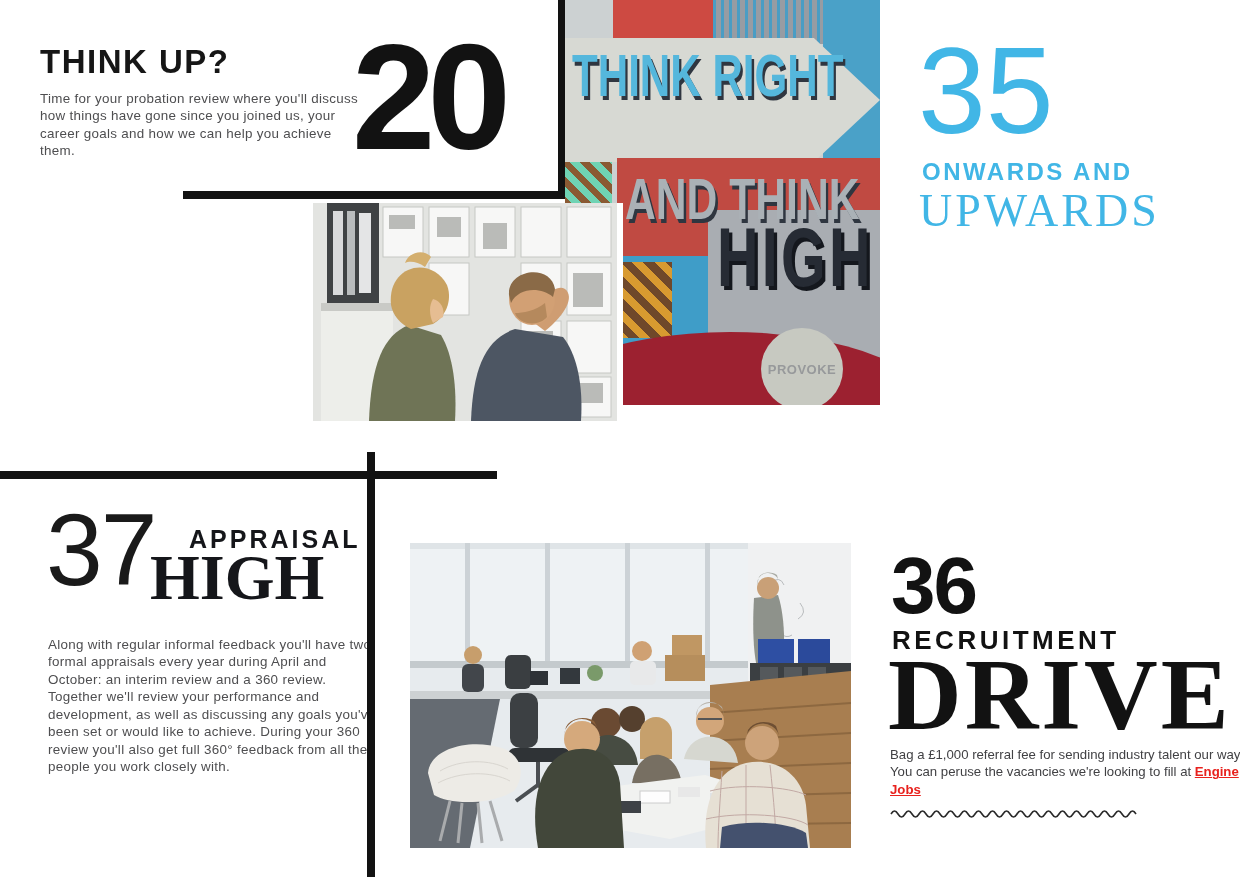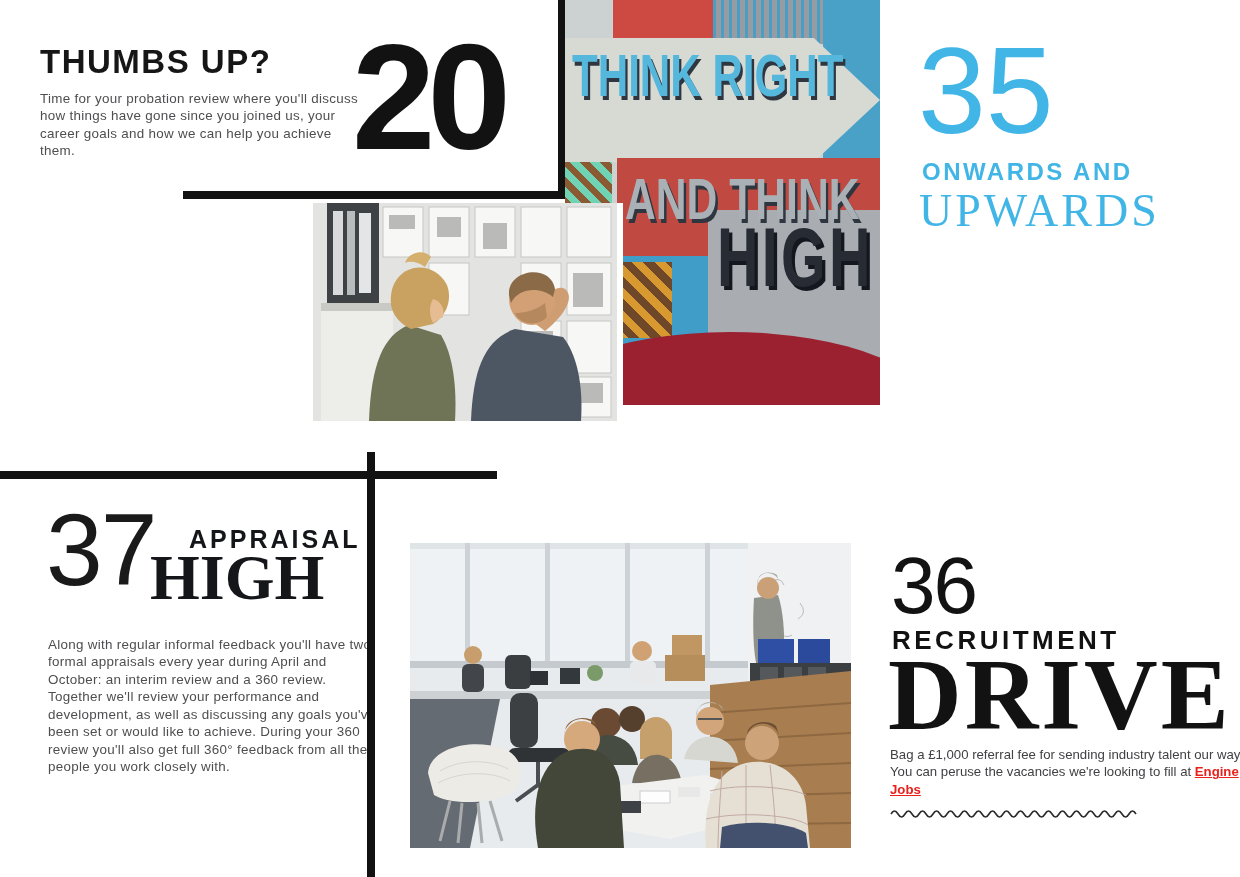--- a/index.html
+++ b/index.html
@@ -55,53 +55,56 @@
   #onwards-line2{left:919px;top:188px;font-family:"Liberation Serif",serif;font-size:46px;letter-spacing:3px;line-height:1;}
   #onwards-body{left:925px;top:246px;width:312px;}
 
   
   #num37{left:46px;top:499px;font-size:102px;font-weight:100;line-height:1;letter-spacing:-2px;color:#1a1a1a;}
   #appraisal-line1{left:155px;top:527px;font-size:25px;font-weight:800;letter-spacing:3px;color:#15161a;line-height:1;margin-left:34px;}
   #appraisal-line2{left:150px;top:546px;font-family:"Liberation Serif",serif;font-weight:700;font-size:64px;color:#15161a;line-height:1;}
   #appraisal-body{left:48px;top:636px;width:334px;}
 
   
-  #num36{left:891px;top:546px;font-size:80px;font-weight:400;line-height:1;letter-spacing:-2px;color:#121212;}
+  #num36{left:891px;top:546px;font-size:80px;font-weight:700;line-height:1;letter-spacing:-2px;color:#121212;}
   #recruit-line1{left:892px;top:627px;font-size:26px;font-weight:800;letter-spacing:3.5px;color:#121212;line-height:1;}
   #recruit-line2{left:888px;top:644px;font-family:"Liberation Serif",serif;font-weight:700;font-size:102px;letter-spacing:3px;color:#121212;line-height:1;}
   #recruit-body{left:890px;top:746px;width:354px;font-size:13.2px;line-height:1.32;letter-spacing:0;color:#414144;}
   #recruit-body a{color:#e8211d;font-weight:700;text-decoration:underline;}
   #wavy{left:890px;top:806px;width:252px;height:16px;}
 </style>
 </head>
 <body>
 
 <div class="page">
 
-  <div class="abs" id="thumbs-title">THUMBS UP?</div>
+  <div class="abs" id="thumbs-title">THINK UP?</div>
   <div class="abs body-copy" id="thumbs-body">Time for your probation review where you'll discuss how things have gone since you joined us, your career goals and how we can help you achieve them.</div>
   <div class="abs" id="num34">20</div>
 
   <div class="abs rule" id="vline-top"></div>
   <div class="abs rule" id="hline-top"></div>
 
   <div class="abs" id="mural">
     <div class="abs m-red-top"></div>
     <div class="abs m-stripe-top"></div>
     <div class="abs m-blue-tr"></div>
     <div class="abs m-arrow"></div>
     <div class="abs m-think-right">THINK RIGHT</div>
     <div class="abs m-teal"></div>
     <div class="abs m-red-band"></div>
     <div class="abs m-blue-bl"></div>
     <div class="abs m-gray-br"></div>
     <div class="abs m-and-think">AND THINK</div>
     <div class="abs m-orange"></div>
     <div class="abs m-high">HIGH</div>
     <div class="abs m-hill"></div>
+    <div class="abs m-provoke">
+      <span>PROVOKE</span>
+    </div>
   </div>
 
   <div class="abs" id="photo-review">
     <svg viewBox="0 0 304 218" preserveAspectRatio="none">
       <rect width="304" height="218" fill="#e3e4e1"></rect>
       <g fill="#f7f7f6" stroke="#c6c7c4">
         <rect x="70" y="4" width="40" height="50"></rect>
           <rect x="116" y="4" width="40" height="50"></rect>
         <rect x="162" y="4" width="40" height="50"></rect>
           <rect x="208" y="4" width="40" height="50"></rect>

